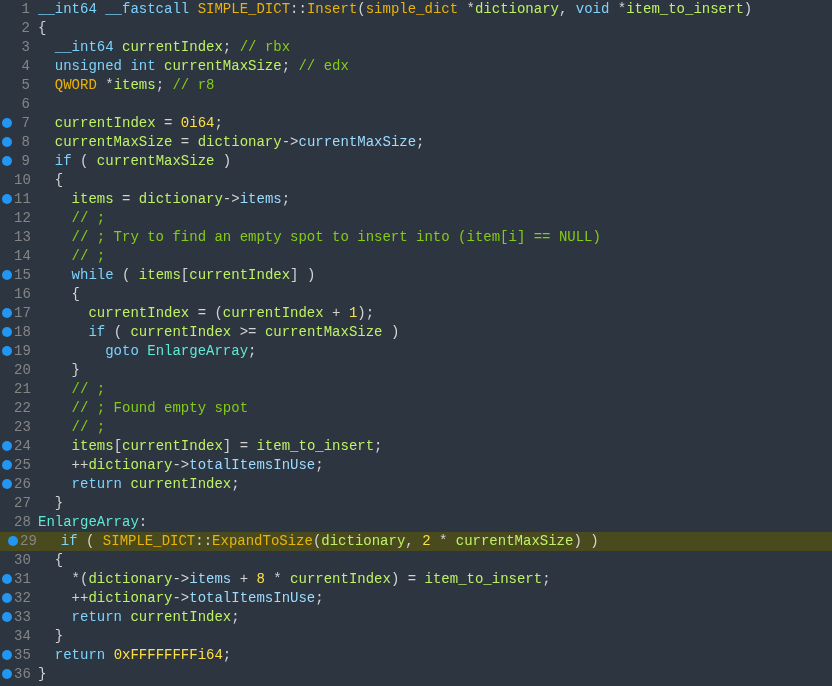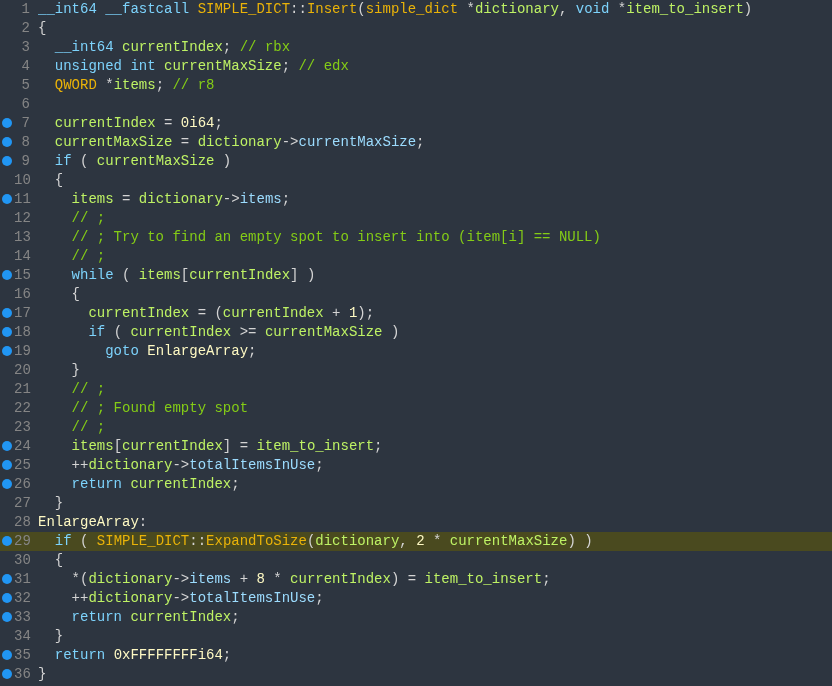--- a/index.html
+++ b/index.html
@@ -23,29 +23,29 @@
   height: 10px;
   border-radius: 50%;
   background: #2196f3;
   margin: 4px auto 5px auto;
 }
 .code { flex: 1; white-space: pre; }
 .line { height: 19px; display:flex; }
 .line > .bp-col { }
 .line > .num { width: 24px; text-align:right; padding-right:8px; color:#858585; }
 .line > .src { flex:1; }
-.hl-line { background: #4a4a1f; }
+.hl-line { background: #4a4a1f; padding-left: 6px; }
 .tk-keyword { color: #7dd3fc; }
 .tk-type { color: #eab308; }
 .tk-func { color: #eab308; }
 .tk-var { color: #bef264; }
 .tk-comment { color: #84cc16; }
-.tk-number { color: #fef9c3; }
+.tk-number { color: #fde047; }
 .tk-punct { color: #d4d4d4; }
 .tk-member { color: #9cdcfe; }
-.tk-label { color:#fef9c3;margin-top:32px; }
+.tk-label { color:#5eead4;margin-top:32px; }
 </style>
 </head>
 <body>
 
 <div class="editor">
   <div class="code" id="code-container"><div class="line"><div class="bp-col"></div><div class="num">1</div><div class="src"><span class="tk-keyword">__int64 __fastcall </span><span class="tk-type">SIMPLE_DICT</span><span class="tk-punct">::</span><span class="tk-func">Insert</span><span class="tk-punct">(</span><span class="tk-type">simple_dict </span><span class="tk-punct">*</span><span class="tk-var">dictionary</span><span class="tk-punct">, </span><span class="tk-keyword">void </span><span class="tk-punct">*</span><span class="tk-var">item_to_insert</span><span class="tk-punct">)</span></div></div><div class="line"><div class="bp-col"></div><div class="num">2</div><div class="src"><span class="tk-punct">{</span></div></div><div class="line"><div class="bp-col"></div><div class="num">3</div><div class="src"><span>  </span><span class="tk-keyword">__int64 </span><span class="tk-var">currentIndex</span><span class="tk-punct">; </span><span class="tk-comment">// rbx</span></div></div><div class="line"><div class="bp-col"></div><div class="num">4</div><div class="src"><span>  </span><span class="tk-keyword">unsigned int </span><span class="tk-var">currentMaxSize</span><span class="tk-punct">; </span><span class="tk-comment">// edx</span></div></div><div class="line"><div class="bp-col"></div><div class="num">5</div><div class="src"><span>  </span><span class="tk-type">QWORD </span><span class="tk-punct">*</span><span class="tk-var">items</span><span class="tk-punct">; </span><span class="tk-comment">// r8</span></div></div><div class="line"><div class="bp-col"></div><div class="num">6</div><div class="src"><span></span></div></div><div class="line"><div class="bp-col"><div class="bp-dot"></div></div><div class="num">7</div><div class="src"><span>  </span><span class="tk-var">currentIndex</span><span class="tk-punct"> = </span><span class="tk-number">0i64</span><span class="tk-punct">;</span></div></div><div class="line"><div class="bp-col"><div class="bp-dot"></div></div><div class="num">8</div><div class="src"><span>  </span><span class="tk-var">currentMaxSize</span><span class="tk-punct"> = </span><span class="tk-var">dictionary</span><span class="tk-punct">-&gt;</span><span class="tk-member">currentMaxSize</span><span class="tk-punct">;</span></div></div><div class="line"><div class="bp-col"><div class="bp-dot"></div></div><div class="num">9</div><div class="src"><span>  </span><span class="tk-keyword">if </span><span class="tk-punct">( </span><span class="tk-var">currentMaxSize</span><span class="tk-punct"> )</span></div></div><div class="line"><div class="bp-col"></div><div class="num">10</div><div class="src"><span class="tk-punct">  {</span></div></div><div class="line"><div class="bp-col"><div class="bp-dot"></div></div><div class="num">11</div><div class="src"><span>    </span><span class="tk-var">items</span><span class="tk-punct"> = </span><span class="tk-var">dictionary</span><span class="tk-punct">-&gt;</span><span class="tk-member">items</span><span class="tk-punct">;</span></div></div><div class="line"><div class="bp-col"></div><div class="num">12</div><div class="src"><span>    </span><span class="tk-comment">// ;</span></div></div><div class="line"><div class="bp-col"></div><div class="num">13</div><div class="src"><span>    </span><span class="tk-comment">// ; Try to find an empty spot to insert into (item[i] == NULL)</span></div></div><div class="line"><div class="bp-col"></div><div class="num">14</div><div class="src"><span>    </span><span class="tk-comment">// ;</span></div></div><div class="line"><div class="bp-col"><div class="bp-dot"></div></div><div class="num">15</div><div class="src"><span>    </span><span class="tk-keyword">while </span><span class="tk-punct">( </span><span class="tk-var">items</span><span class="tk-punct">[</span><span class="tk-var">currentIndex</span><span class="tk-punct">] )</span></div></div><div class="line"><div class="bp-col"></div><div class="num">16</div><div class="src"><span class="tk-punct">    {</span></div></div><div class="line"><div class="bp-col"><div class="bp-dot"></div></div><div class="num">17</div><div class="src"><span>      </span><span class="tk-var">currentIndex</span><span class="tk-punct"> = (</span><span class="tk-var">currentIndex</span><span class="tk-punct"> + </span><span class="tk-number">1</span><span class="tk-punct">);</span></div></div><div class="line"><div class="bp-col"><div class="bp-dot"></div></div><div class="num">18</div><div class="src"><span>      </span><span class="tk-keyword">if </span><span class="tk-punct">( </span><span class="tk-var">currentIndex</span><span class="tk-punct"> &gt;= </span><span class="tk-var">currentMaxSize</span><span class="tk-punct"> )</span></div></div><div class="line"><div class="bp-col"><div class="bp-dot"></div></div><div class="num">19</div><div class="src"><span>        </span><span class="tk-keyword">goto </span><span class="tk-label">EnlargeArray</span><span class="tk-punct">;</span></div></div><div class="line"><div class="bp-col"></div><div class="num">20</div><div class="src"><span class="tk-punct">    }</span></div></div><div class="line"><div class="bp-col"></div><div class="num">21</div><div class="src"><span>    </span><span class="tk-comment">// ;</span></div></div><div class="line"><div class="bp-col"></div><div class="num">22</div><div class="src"><span>    </span><span class="tk-comment">// ; Found empty spot</span></div></div><div class="line"><div class="bp-col"></div><div class="num">23</div><div class="src"><span>    </span><span class="tk-comment">// ;</span></div></div><div class="line"><div class="bp-col"><div class="bp-dot"></div></div><div class="num">24</div><div class="src"><span>    </span><span class="tk-var">items</span><span class="tk-punct">[</span><span class="tk-var">currentIndex</span><span class="tk-punct">] = </span><span class="tk-var">item_to_insert</span><span class="tk-punct">;</span></div></div><div class="line"><div class="bp-col"><div class="bp-dot"></div></div><div class="num">25</div><div class="src"><span class="tk-punct">    ++</span><span class="tk-var">dictionary</span><span class="tk-punct">-&gt;</span><span class="tk-member">totalItemsInUse</span><span class="tk-punct">;</span></div></div><div class="line"><div class="bp-col"><div class="bp-dot"></div></div><div class="num">26</div><div class="src"><span>    </span><span class="tk-keyword">return </span><span class="tk-var">currentIndex</span><span class="tk-punct">;</span></div></div><div class="line"><div class="bp-col"></div><div class="num">27</div><div class="src"><span class="tk-punct">  }</span></div></div><div class="line"><div class="bp-col"></div><div class="num">28</div><div class="src"><span class="tk-label">EnlargeArray</span><span class="tk-punct">:</span></div></div><div class="line hl-line"><div class="bp-col"><div class="bp-dot"></div></div><div class="num">29</div><div class="src"><span>  </span><span class="tk-keyword">if </span><span class="tk-punct">( </span><span class="tk-type">SIMPLE_DICT</span><span class="tk-punct">::</span><span class="tk-func">ExpandToSize</span><span class="tk-punct">(</span><span class="tk-var">dictionary</span><span class="tk-punct">, </span><span class="tk-number">2</span><span class="tk-punct"> * </span><span class="tk-var">currentMaxSize</span><span class="tk-punct">) )</span></div></div><div class="line"><div class="bp-col"></div><div class="num">30</div><div class="src"><span class="tk-punct">  {</span></div></div><div class="line"><div class="bp-col"><div class="bp-dot"></div></div><div class="num">31</div><div class="src"><span class="tk-punct">    *(</span><span class="tk-var">dictionary</span><span class="tk-punct">-&gt;</span><span class="tk-member">items</span><span class="tk-punct"> + </span><span class="tk-number">8</span><span class="tk-punct"> * </span><span class="tk-var">currentIndex</span><span class="tk-punct">) = </span><span class="tk-var">item_to_insert</span><span class="tk-punct">;</span></div></div><div class="line"><div class="bp-col"><div class="bp-dot"></div></div><div class="num">32</div><div class="src"><span class="tk-punct">    ++</span><span class="tk-var">dictionary</span><span class="tk-punct">-&gt;</span><span class="tk-member">totalItemsInUse</span><span class="tk-punct">;</span></div></div><div class="line"><div class="bp-col"><div class="bp-dot"></div></div><div class="num">33</div><div class="src"><span>    </span><span class="tk-keyword">return </span><span class="tk-var">currentIndex</span><span class="tk-punct">;</span></div></div><div class="line"><div class="bp-col"></div><div class="num">34</div><div class="src"><span class="tk-punct">  }</span></div></div><div class="line"><div class="bp-col"><div class="bp-dot"></div></div><div class="num">35</div><div class="src"><span>  </span><span class="tk-keyword">return </span><span class="tk-number">0xFFFFFFFFi64</span><span class="tk-punct">;</span></div></div><div class="line"><div class="bp-col"><div class="bp-dot"></div></div><div class="num">36</div><div class="src"><span class="tk-punct">}</span></div></div></div>
 </div>
 
 </body></html>

